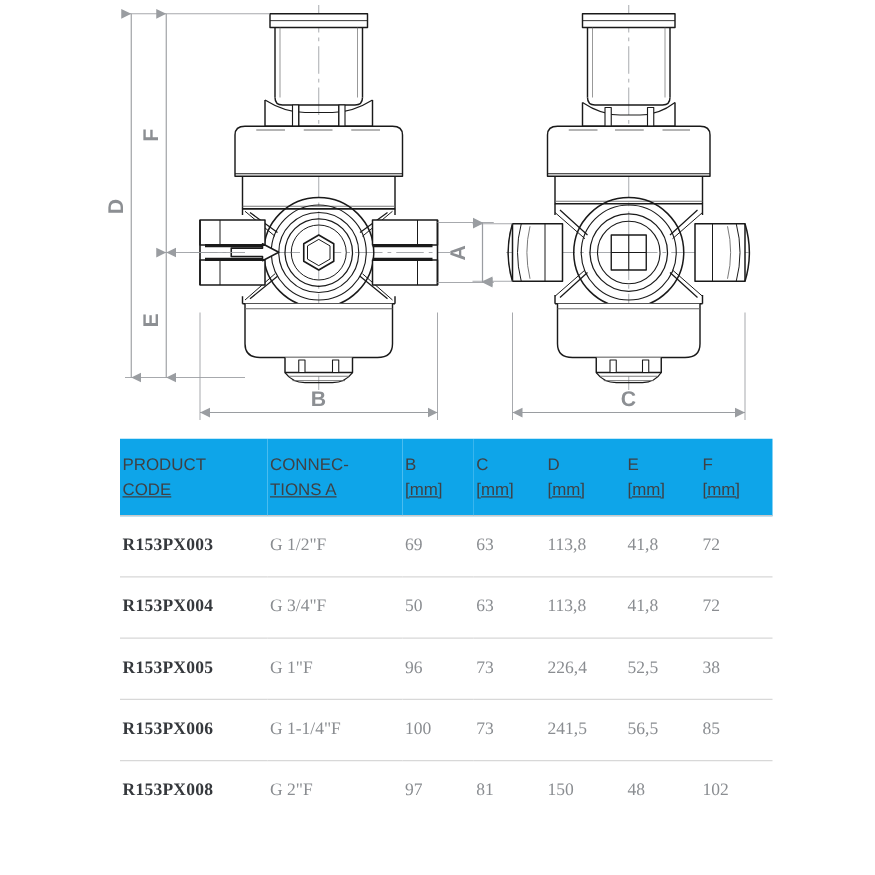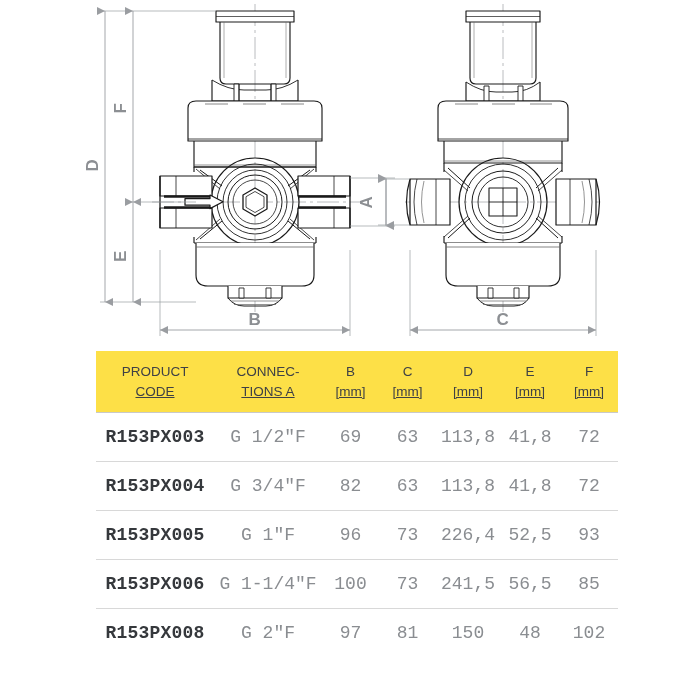--- a/index.html
+++ b/index.html
@@ -37,37 +37,37 @@
     position: absolute;
     left: 96px; top: 351px;
     width: 512px;
   }
   table.spec {
     border-collapse: collapse;
     width: 512px;
     table-layout: fixed;
   }
   table.spec thead th {
-    background: #fde047;
+    background: #0ea5e9;
     font-family: "Liberation Sans", sans-serif;
     font-weight: normal;
     font-size: 13.5px;
     color: #3f4145;
-    text-align: center;
+    text-align: left;
     vertical-align: middle;
     padding: 11px 2px 11px 2px;
     line-height: 1.45;
     border: none;
   }
   table.spec thead tr { border-bottom: 1.5px solid #c9c9c9; }
   table.spec tbody td {
-    font-family: Liberation Mono, monospace;
-    font-size: 18px;
+    font-family: Liberation Serif, serif;
+    font-size: 14px;
     color: #8a8d91;
-    text-align: center;
+    text-align: left;
     vertical-align: middle;
     height: 49px;
     padding: 0 2px;
     border-bottom: 1.3px solid #d8d8d8;
   }
   table.spec tbody td.code {
     color: #35383c;
     font-weight: bold;
     letter-spacing: 0.2px;
   }
@@ -390,34 +390,34 @@
           <td>G 1/2"F</td>
           <td>69</td>
           <td>63</td>
           <td>113,8</td>
           <td>41,8</td>
           <td>72</td>
         </tr>
         <tr>
           <td class="code">R153PX004</td>
           <td>G 3/4"F</td>
-          <td>82</td>
+          <td>50</td>
           <td>63</td>
           <td>113,8</td>
           <td>41,8</td>
           <td>72</td>
         </tr>
         <tr>
           <td class="code">R153PX005</td>
           <td>G 1"F</td>
           <td>96</td>
           <td>73</td>
           <td>226,4</td>
           <td>52,5</td>
-          <td>93</td>
+          <td>38</td>
         </tr>
         <tr>
           <td class="code">R153PX006</td>
           <td>G 1-1/4"F</td>
           <td>100</td>
           <td>73</td>
           <td>241,5</td>
           <td>56,5</td>
           <td>85</td>
         </tr>

